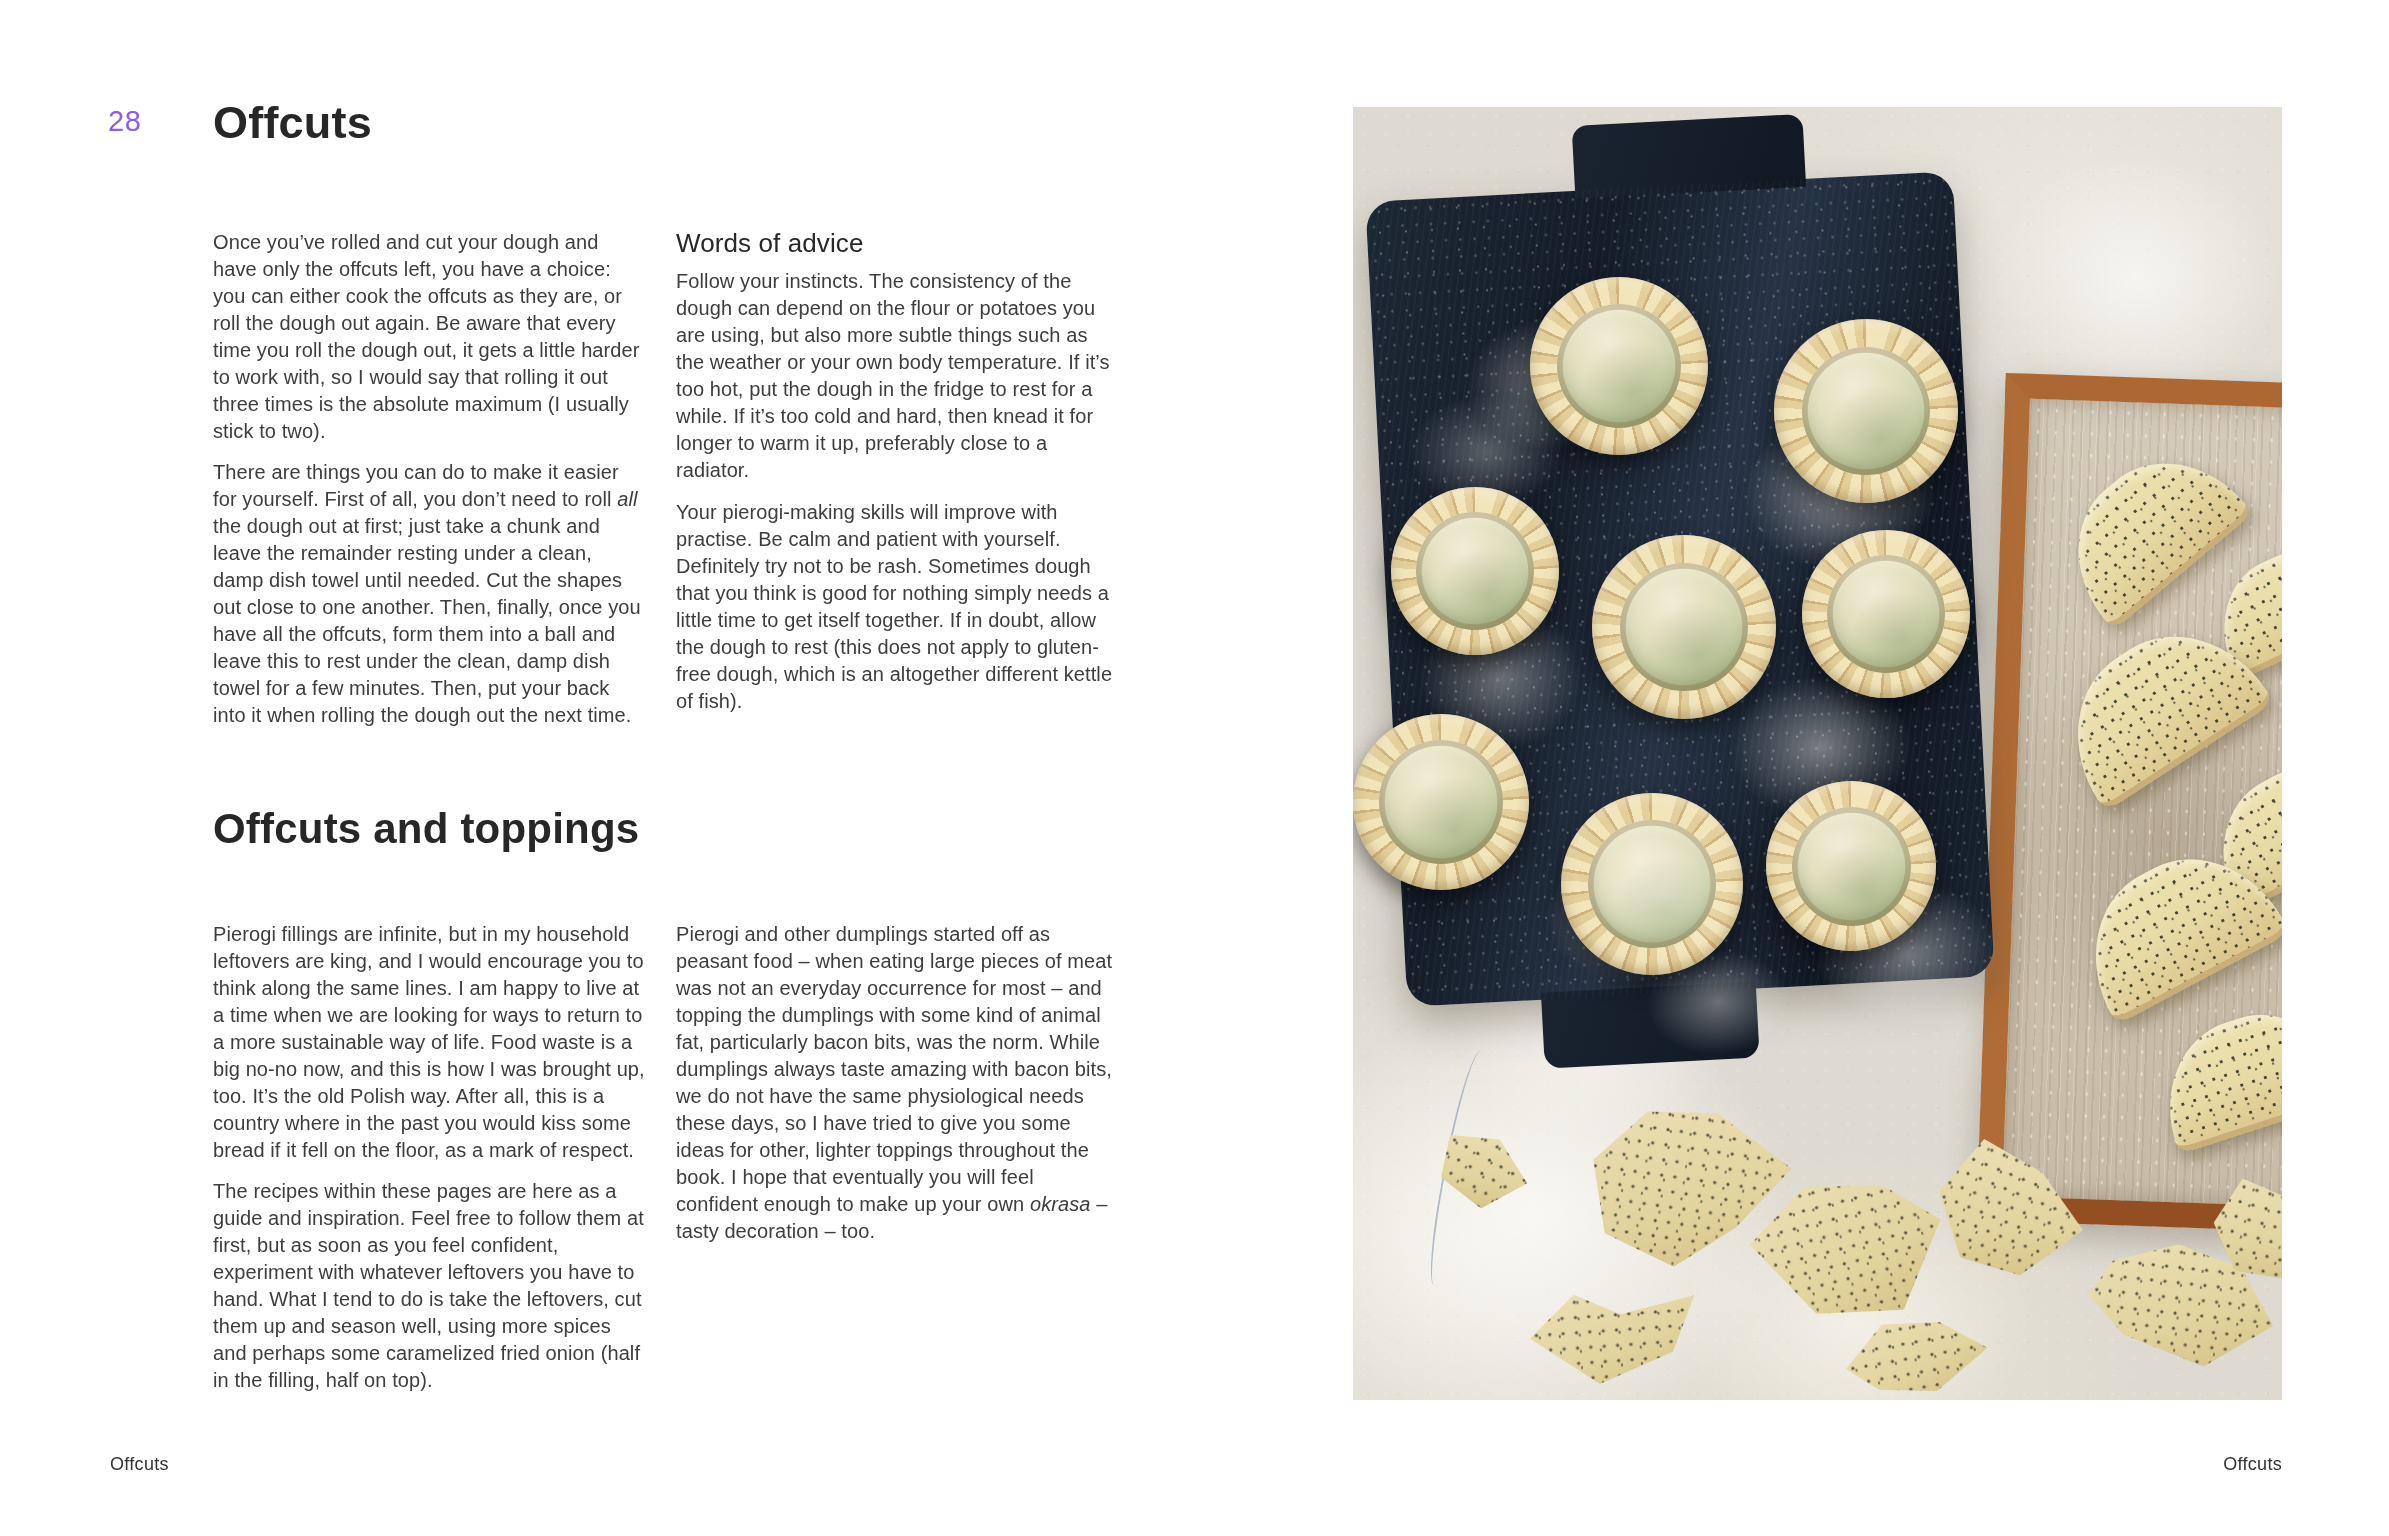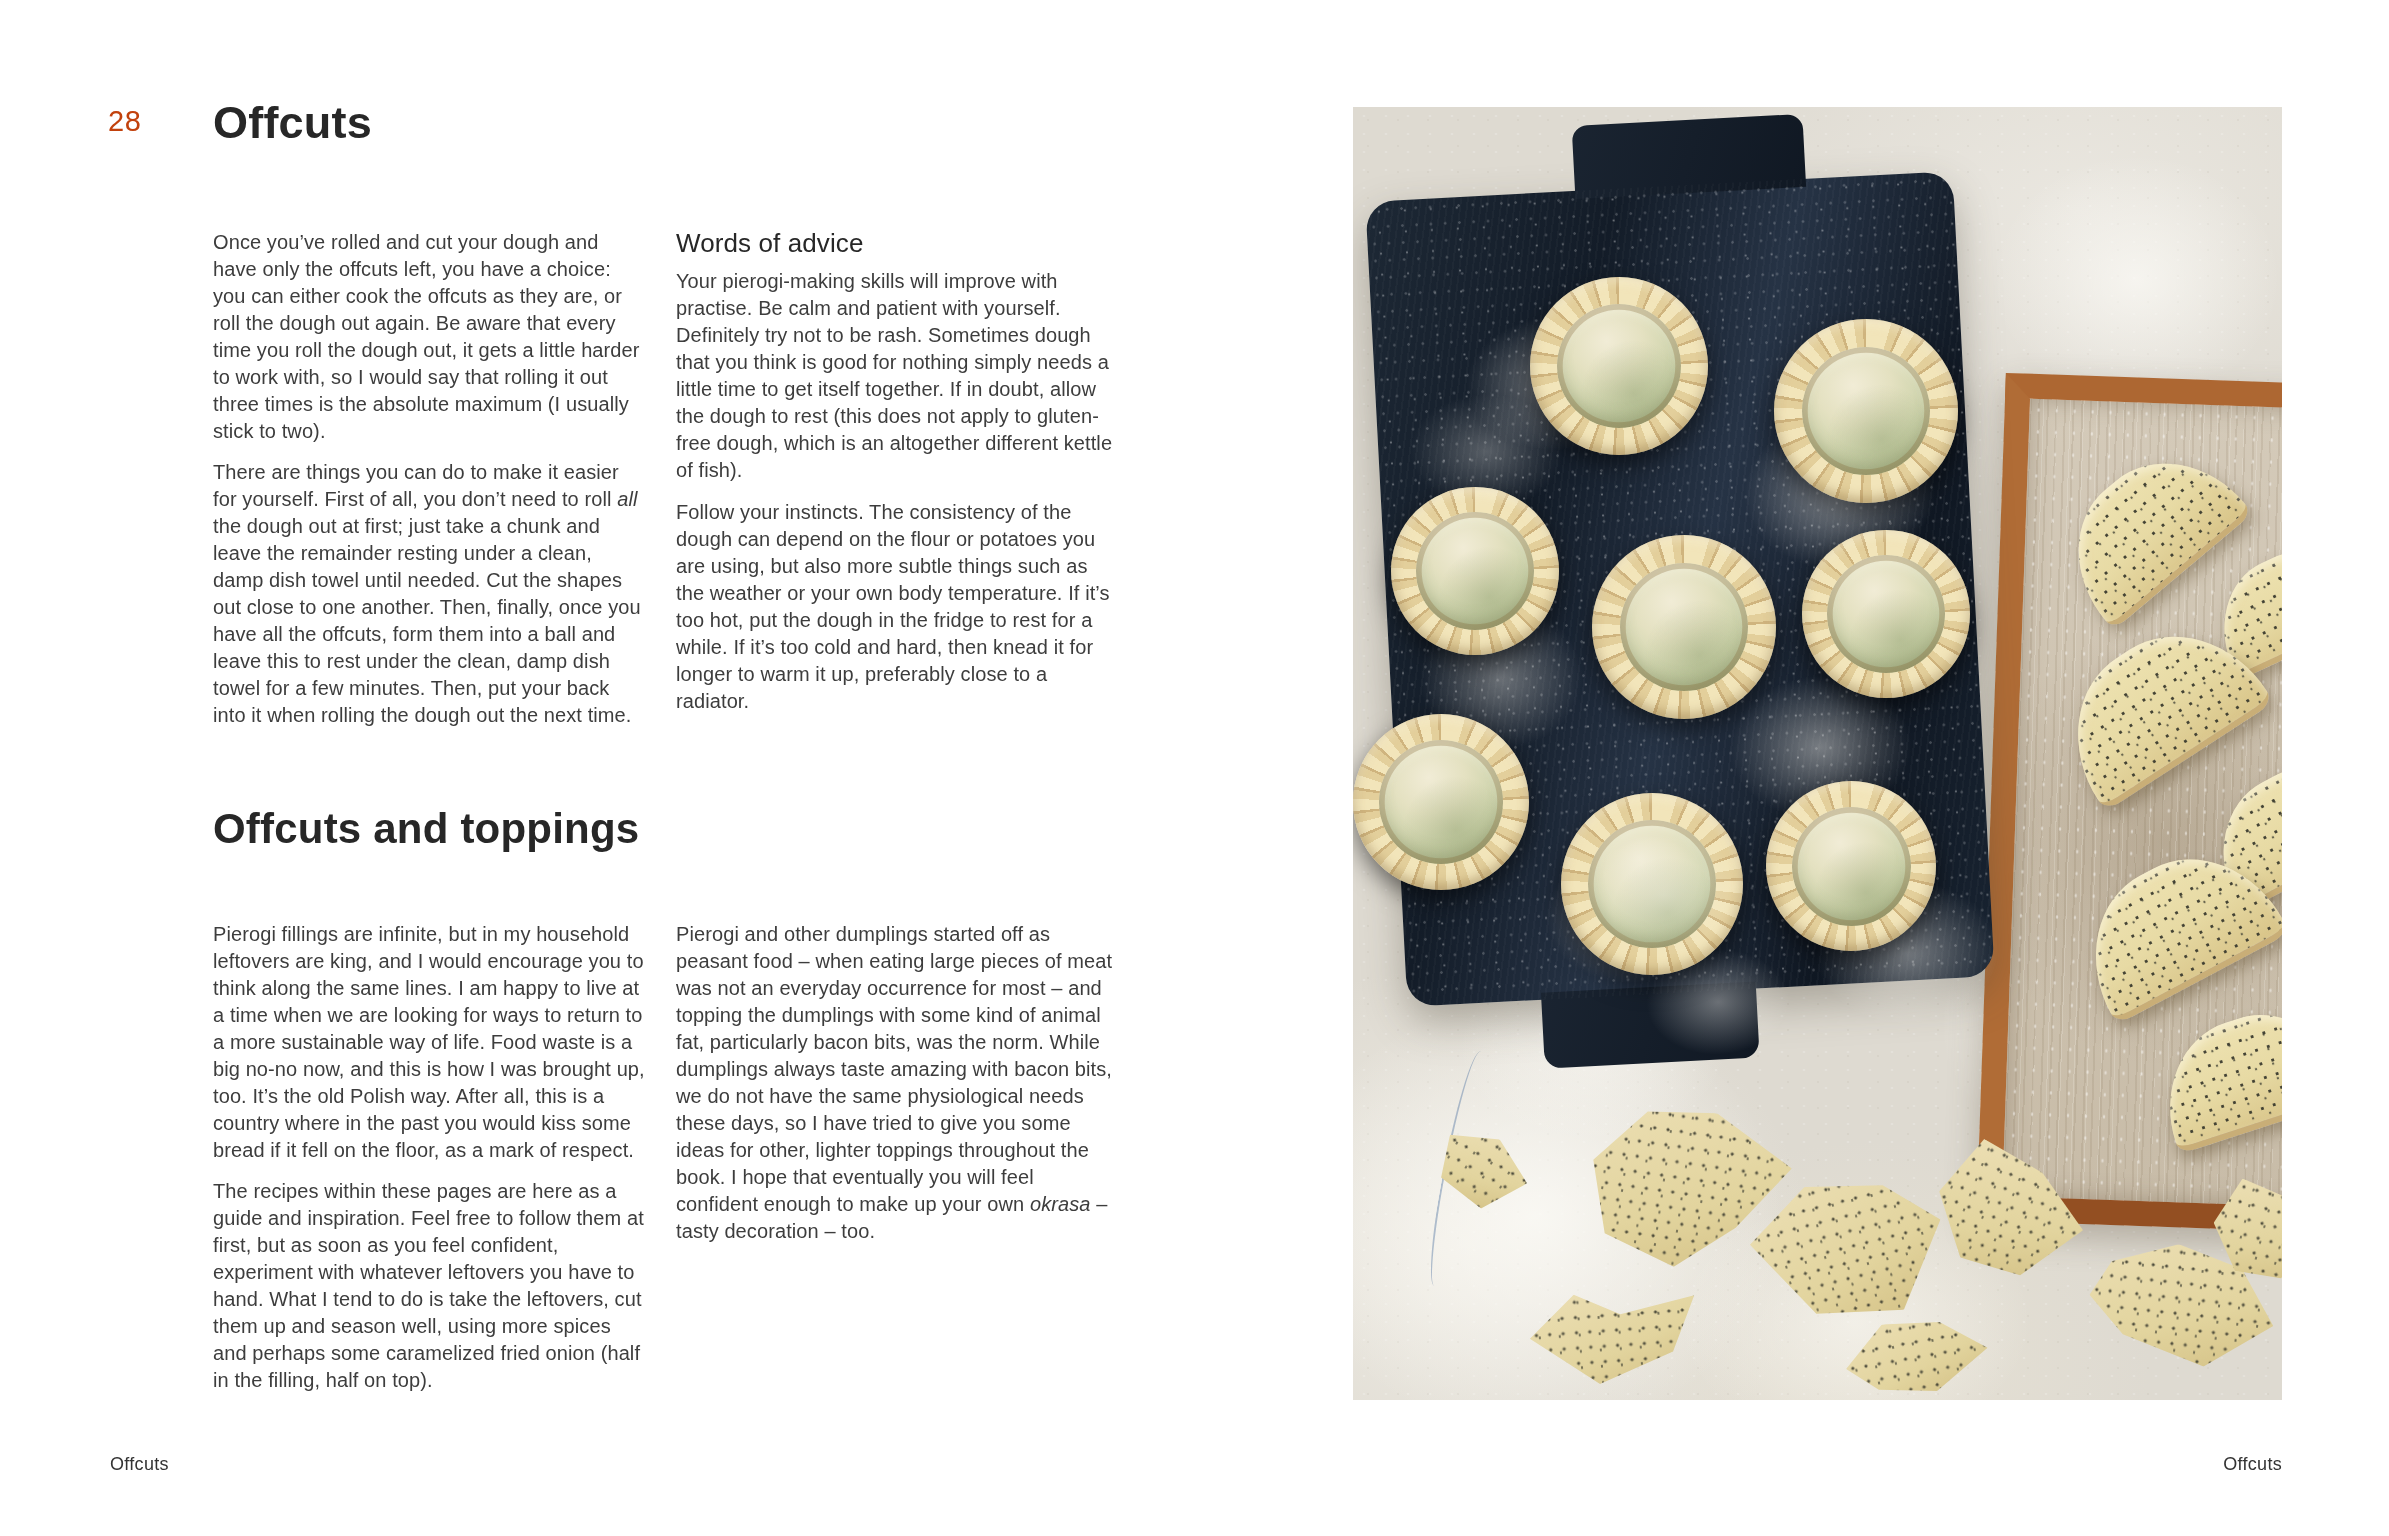--- a/index.html
+++ b/index.html
@@ -1,21 +1,21 @@
 <!DOCTYPE html>
 <html><head>
 <meta charset="utf-8">
 <style>
   html,body{margin:0;padding:0;background:#ffffff;}
   .spread{
     position:relative;width:2390px;height:1536px;background:#ffffff;overflow:hidden;
     font-family:"Liberation Sans",sans-serif;color:#3d3d3d;
   }
   
-  .pagenum{position:absolute;left:108px;top:105px;font-size:29px;color:#c2410c;letter-spacing:0.5px;}
+  .pagenum{position:absolute;left:108px;top:105px;font-size:29px;color:#8b5cf6;letter-spacing:0.5px;}
   .h1{position:absolute;font-weight:700;color:#272727;letter-spacing:0.2px;line-height:1;}
   .title{left:213px;top:100px;font-size:45px;}
   .fillings-h{left:213px;top:808px;font-size:42px;}
   .col{position:absolute;width:432px;font-size:20px;line-height:27px;letter-spacing:0.1px;margin-top:40px;}
   .col p{margin:0 0 14.3px 0;}
   .col .h2{font-size:26px;font-weight:400;color:#272727;margin:0 0 9.6px 0;line-height:1.15;}
   .col em{}
   .col1a{left:213px;top:189px;}
   .col2a{left:676px;top:189px;width:442px;}
   .col1b{left:213px;top:881px;}
@@ -110,22 +110,22 @@
   <div class="pagenum">28</div>
   <div class="h1 title">Offcuts</div>
 
   <div class="col col1a">
     <p>Once you’ve rolled and cut your dough and have only the offcuts left, you have a choice: you can either cook the offcuts as they are, or roll the dough out again. Be aware that every time you roll the dough out, it gets a little harder to work with, so I would say that rolling it out three times is the absolute maximum (I usually stick to two).</p>
     <p><span>There are things you can do to make it easier for yourself. First of all, you don’t need to roll </span><em>all</em><span> the dough out at first; just take a chunk and leave the remainder resting under a clean, damp dish towel until needed. Cut the shapes out close to one another. Then, finally, once you have all the offcuts, form them into a ball and leave this to rest under the clean, damp dish towel for a few minutes. Then, put your back into it when rolling the dough out the next time.</span></p>
   </div>
 
   <div class="col col2a">
     <p class="h2">Words of advice</p>
+    <p>Follow your instincts. The consistency of the dough can depend on the flour or potatoes you are using, but also more subtle things such as the weather or your own body temperature. If it’s too hot, put the dough in the fridge to rest for a while. If it’s too cold and hard, then knead it for longer to warm it up, preferably close to a radiator.</p>
     <p>Your pierogi-making skills will improve with practise. Be calm and patient with yourself. Definitely try not to be rash. Sometimes dough that you think is good for nothing simply needs a little time to get itself together. If in doubt, allow the dough to rest (this does not apply to gluten-free dough, which is an altogether different kettle of fish).</p>
-    <p>Follow your instincts. The consistency of the dough can depend on the flour or potatoes you are using, but also more subtle things such as the weather or your own body temperature. If it’s too hot, put the dough in the fridge to rest for a while. If it’s too cold and hard, then knead it for longer to warm it up, preferably close to a radiator.</p>
   </div>
 
   <div class="h1 fillings-h">Offcuts and toppings</div>
 
   <div class="col col1b">
     <p>Pierogi fillings are infinite, but in my household leftovers are king, and I would encourage you to think along the same lines. I am happy to live at a time when we are looking for ways to return to a more sustainable way of life. Food waste is a big no-no now, and this is how I was brought up, too. It’s the old Polish way. After all, this is a country where in the past you would kiss some bread if it fell on the floor, as a mark of respect.</p>
     <p>The recipes within these pages are here as a guide and inspiration. Feel free to follow them at first, but as soon as you feel confident, experiment with whatever leftovers you have to hand. What I tend to do is take the leftovers, cut them up and season well, using more spices and perhaps some caramelized fried onion (half in the filling, half on top).</p>
   </div>
 
   <div class="col col2b">

